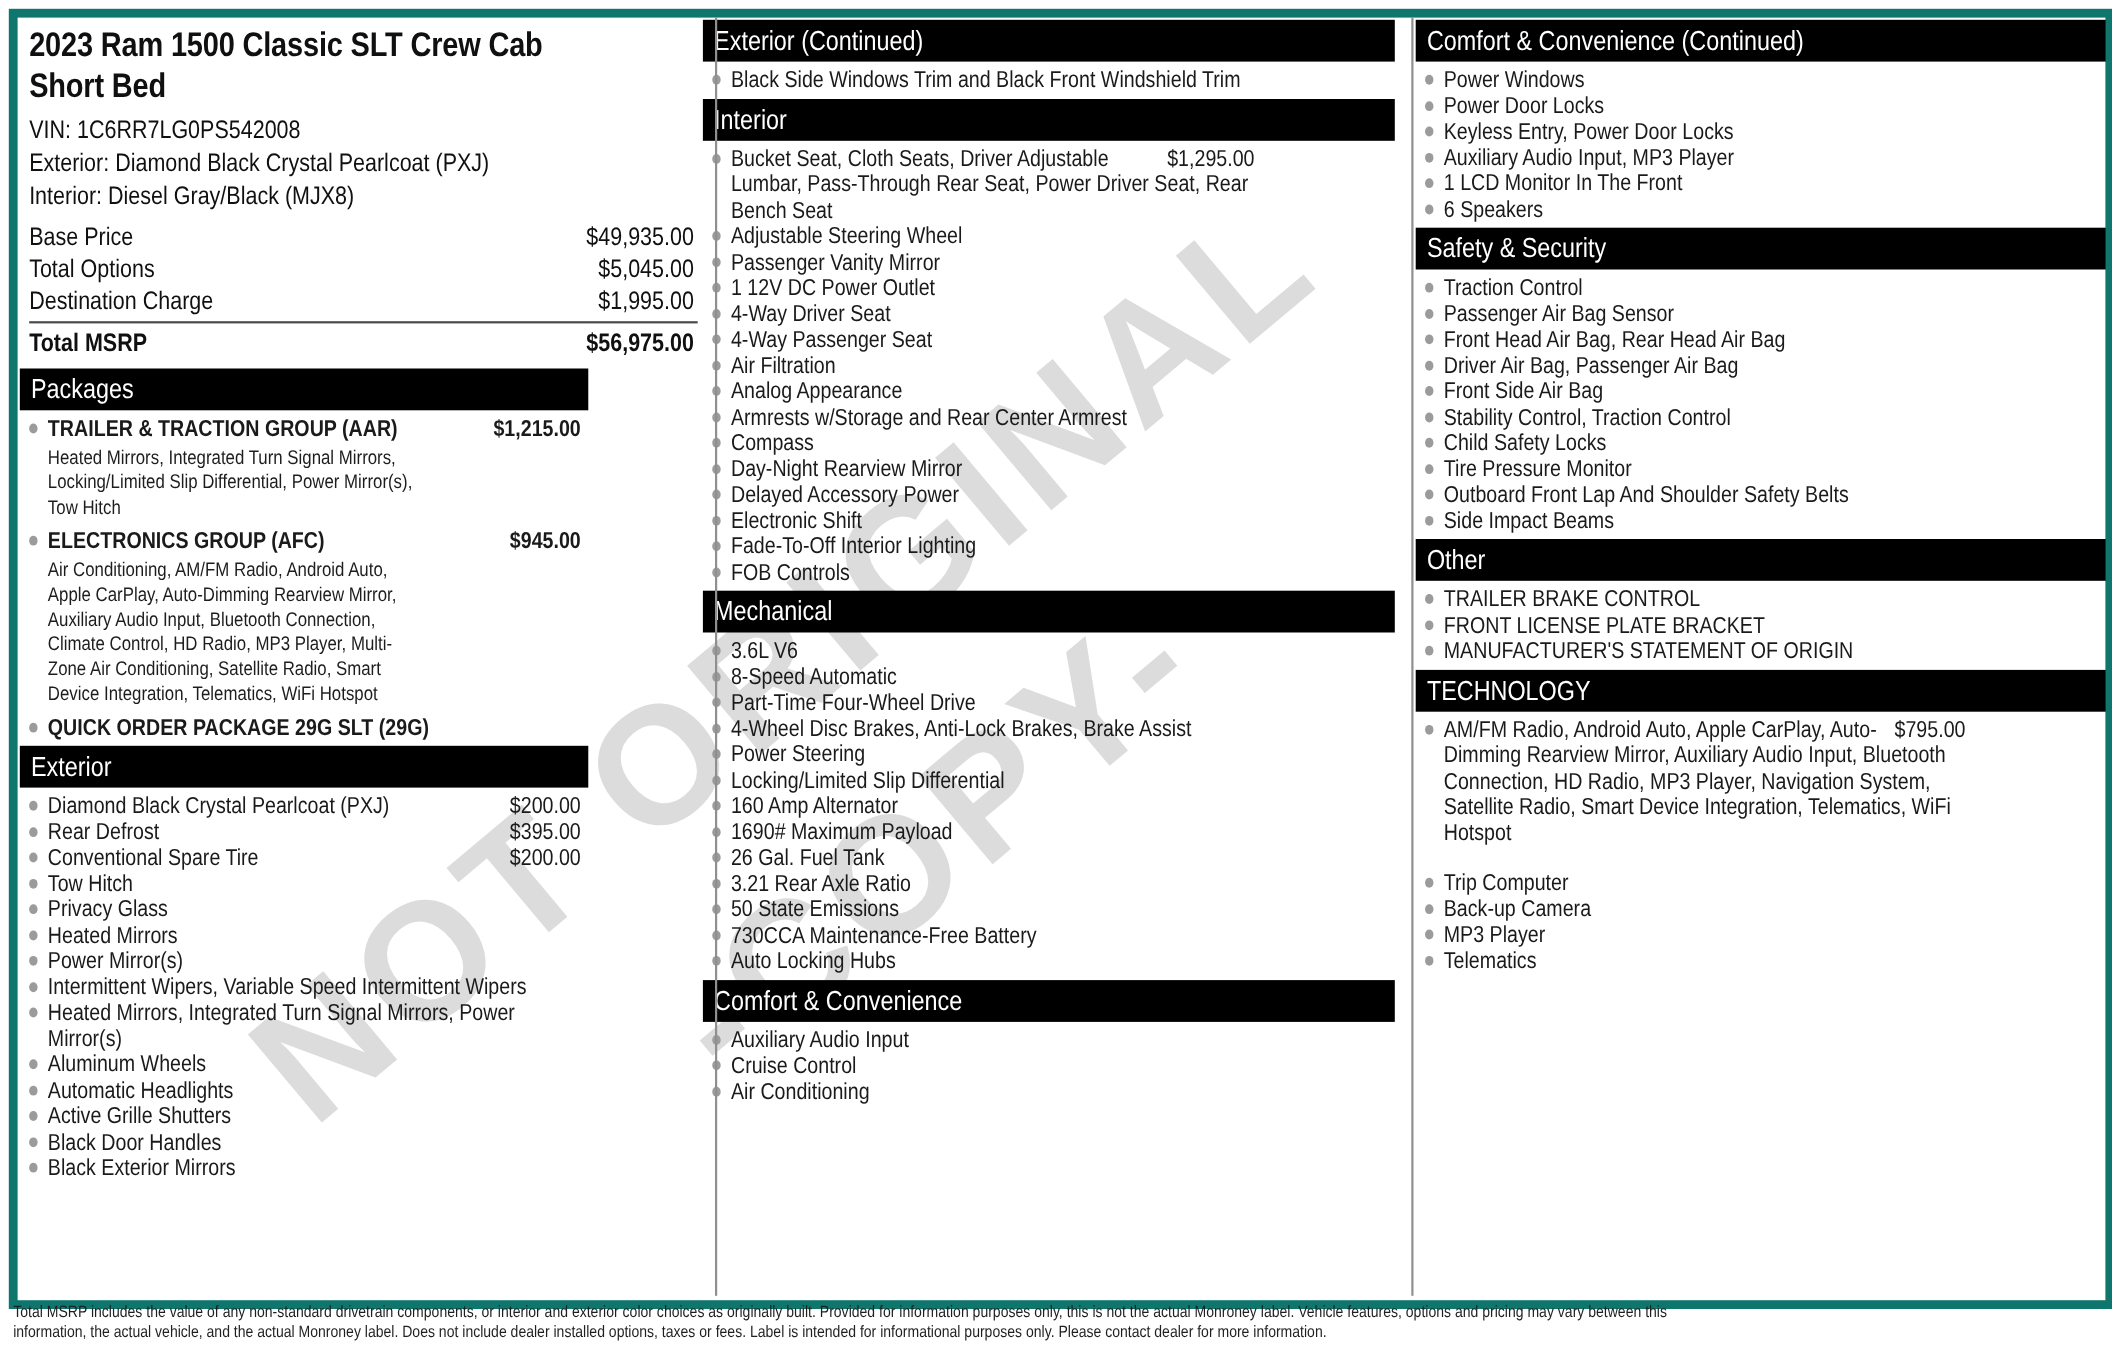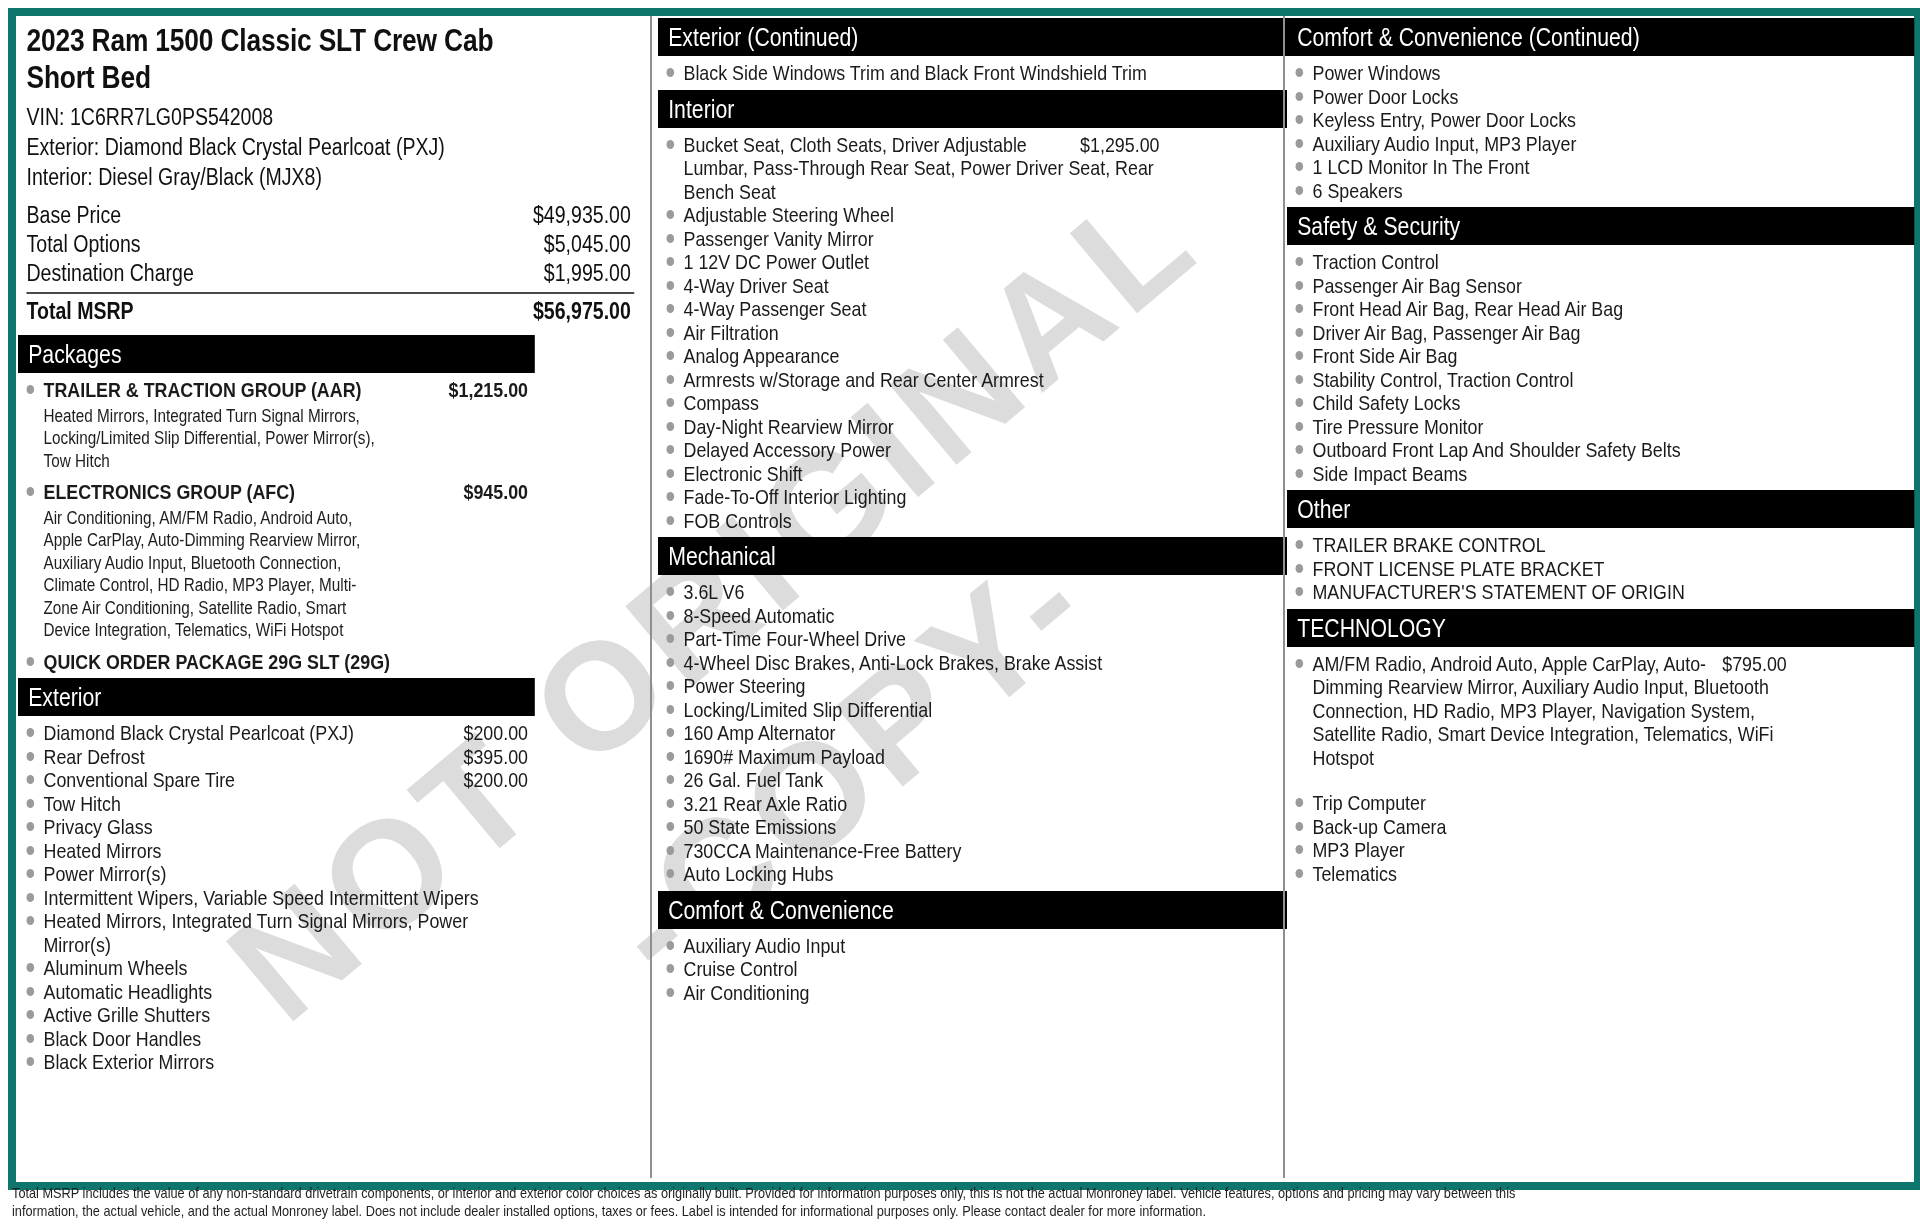--- a/index.html
+++ b/index.html
@@ -16,21 +16,21 @@
     font-size:152px;line-height:212px;letter-spacing:8px;white-space:nowrap;
     user-select:none;pointer-events:none;
   }
   
   .label-box{
     position:absolute;left:8px;top:8px;width:1898px;height:1166px;
     border:8px solid #0f766e;z-index:1;background:transparent;
   }
   .col{position:absolute;top:0;height:1162px;overflow:hidden;}
   .col1{left:0;width:634px;}
-  .col2{left:640px;width:718px;}
+  .col2{left:621px;width:718px;}
   .col3{left:1269px;width:690px;}
   .divider{position:absolute;top:0;width:2px;height:1162px;background:#8f8f8f;z-index:2;}
   .divider-1{left:634px;}
   .divider-2{left:1267px;}
   
   .scalewrap{transform:scaleX(0.85);transform-origin:0 0;margin-left:2px;}
   .col1 .scalewrap{width:731px;}
   .col2 .scalewrap{width:740px;}
   .col3 .scalewrap{width:738px;}
   

